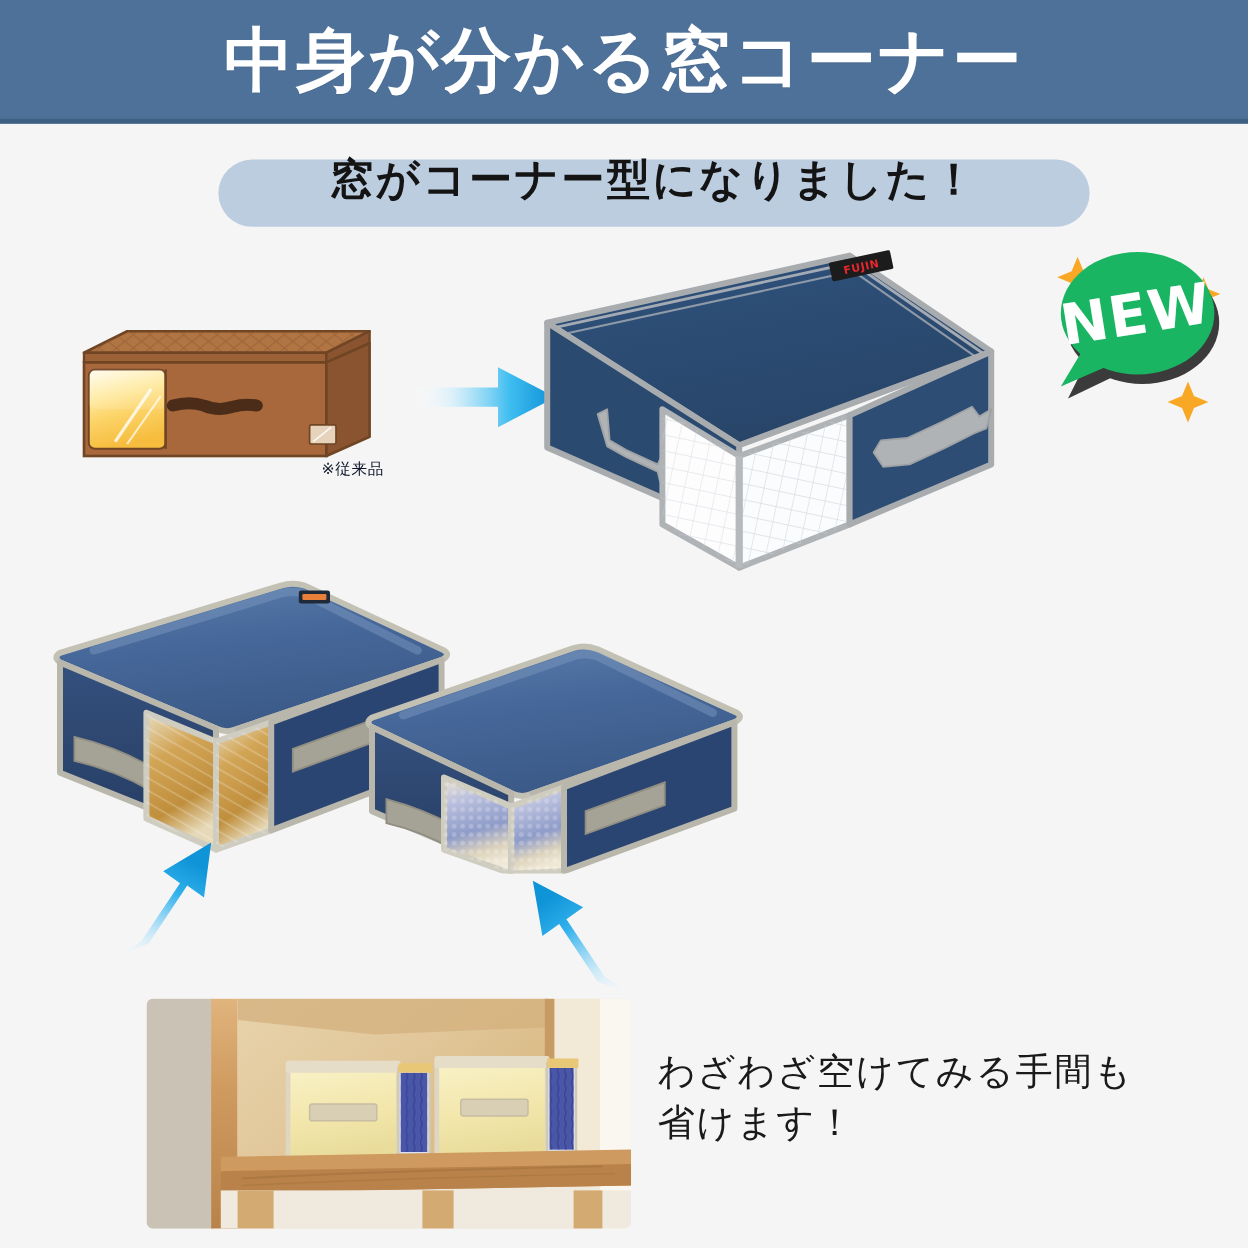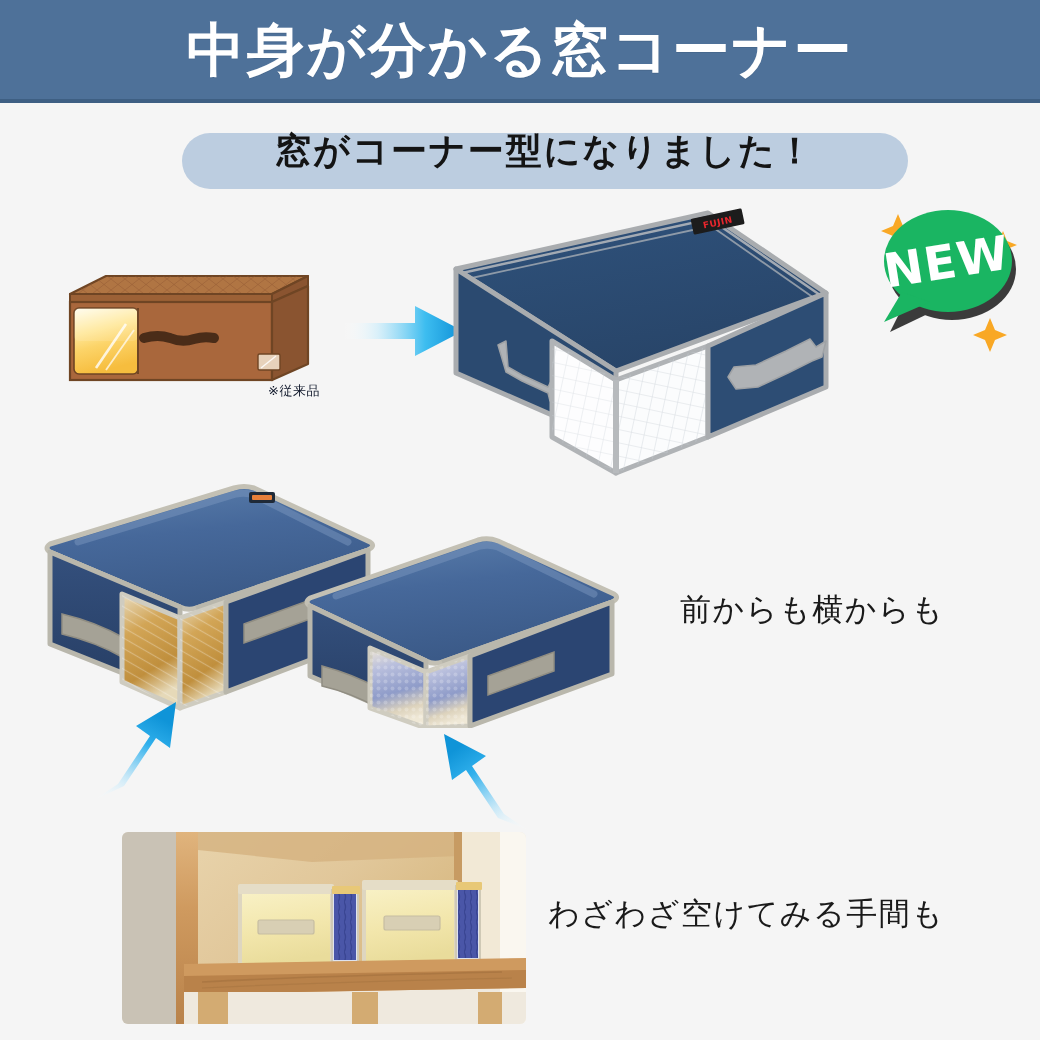--- a/index.html
+++ b/index.html
@@ -100,21 +100,21 @@
     position: absolute;
     left: 122px; top: 832px;
     width: 404px; height: 192px;
     border-radius: 6px;
     overflow: hidden;
   }
 
   
   .bottom-text {
     position: absolute;
-    left: 548px; top: 892px;
+    left: 548px; top: 872px;
     font-size: 31px;
     font-weight: 500;
     color: #1a1a1a;
     line-height: 1.38;
     letter-spacing: 1.5px;
     white-space: nowrap;
   }
 
   .svgfill { display: block; width: 100%; height: 100%; }
 </style>
@@ -352,21 +352,20 @@
           <stop offset="34%" stop-color="#bde5f8" stop-opacity="0.8"></stop>
           <stop offset="72%" stop-color="#30b0ec"></stop>
           <stop offset="100%" stop-color="#0f94d8"></stop>
         </linearGradient>
       </defs>
       <polygon points="114,104 90,88 58,40 72,30 30,8 38,54 52,44 84,92" fill="url(#ua2)"></polygon>
     </svg>
   </div>
 
   <div class="feature-text">
-    <div>前からも横からも</div>
   </div>
 
   <div class="closet-photo">
     <svg class="svgfill" viewBox="0 0 404 192" preserveAspectRatio="none" xmlns="http://www.w3.org/2000/svg">
       <defs>
         <linearGradient id="woodg" x1="0" y1="0" x2="0" y2="1">
           <stop offset="0%" stop-color="#e0b47d"></stop>
           <stop offset="40%" stop-color="#cf9a5f"></stop>
           <stop offset="100%" stop-color="#b9824a"></stop>
         </linearGradient>
@@ -428,15 +427,16 @@
 
       <rect x="62" y="160" width="342" height="32" fill="#efe9de"></rect>
       <rect x="76" y="160" width="30" height="32" fill="#d3ab72"></rect>
       <rect x="230" y="160" width="26" height="32" fill="#d3ab72"></rect>
       <rect x="356" y="160" width="24" height="32" fill="#d3ab72"></rect>
     </svg>
   </div>
 
   <div class="bottom-text">
     <div>わざわざ空けてみる手間も</div>
+    <div>省けます！</div>
   </div>
 
 </div>
 
 </body></html>

